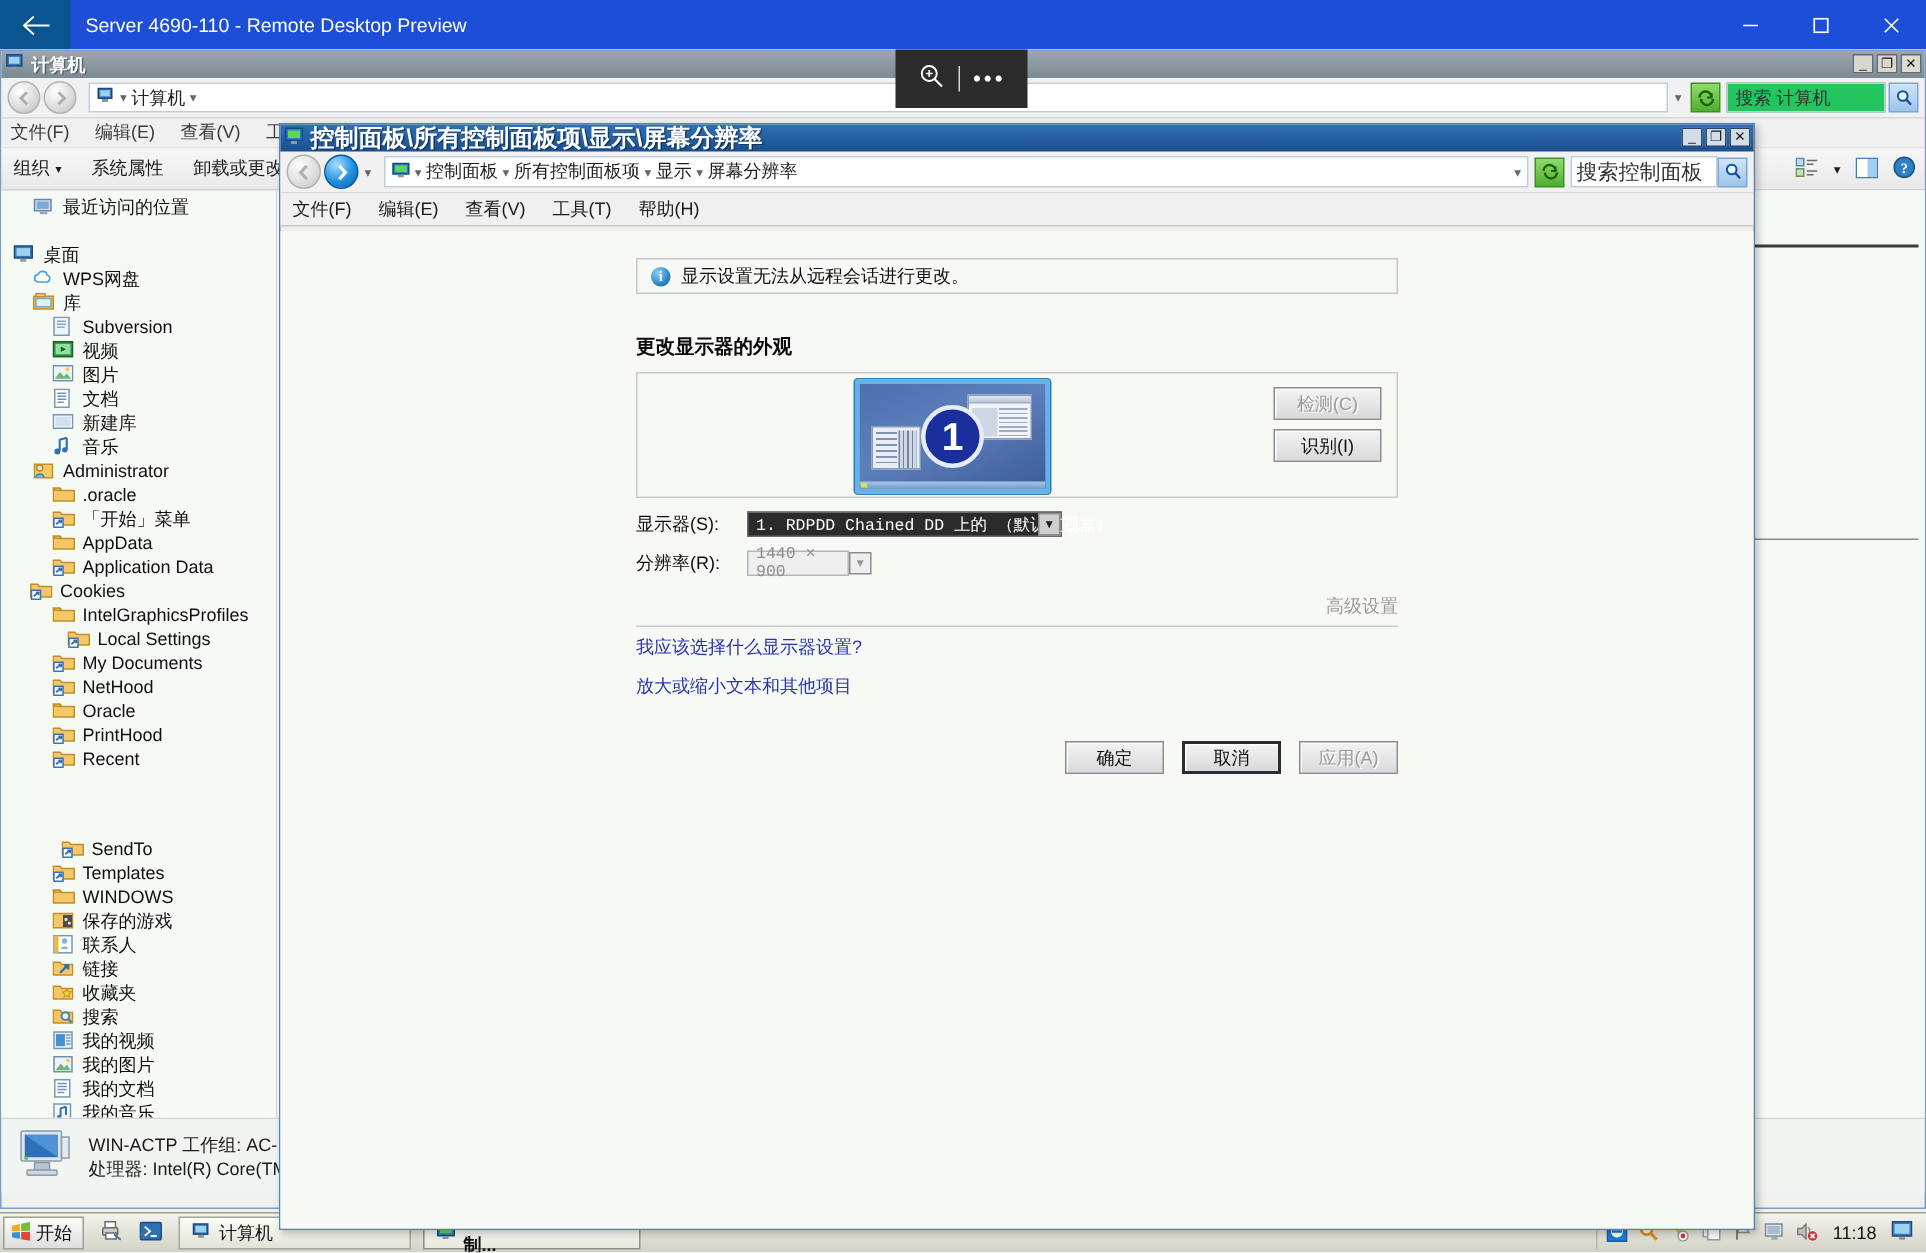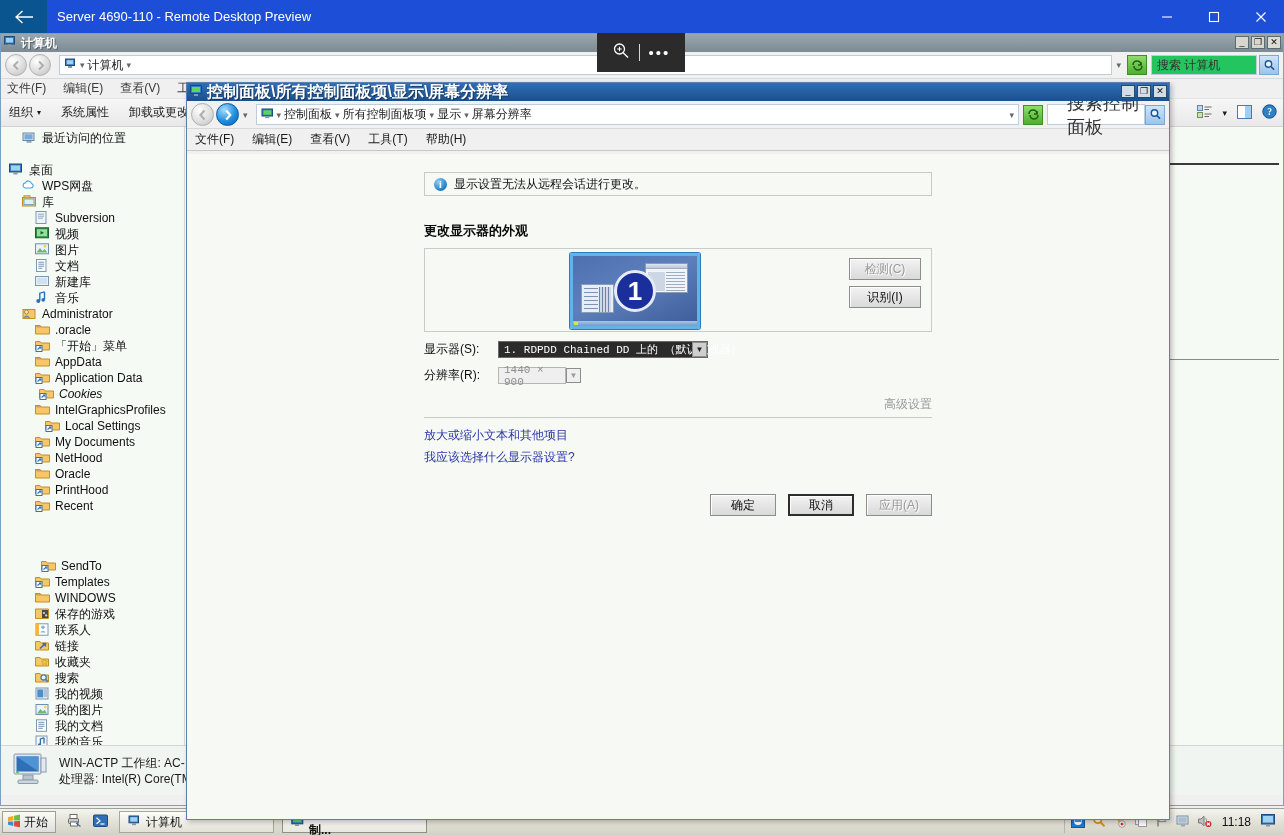--- a/index.html
+++ b/index.html
@@ -173,21 +173,21 @@
     border: 1px solid #0a5a9c; display: flex; align-items: center; justify-content: center;
     cursor: pointer;
   }
   .addr-cp {
     flex: 1; height: 21px; margin-left: 8px; margin-right: 4px; background: #fff;
     border: 1px solid #bfcddb; display: flex; align-items: center; padding: 0 4px;
     font-size: 12px; color: #1c1c1c; gap: 3px;
   }
   .search-cp {
     width: 98px; height: 21px; background: #fff; border: 1px solid #bfcddb;
-    display: flex; align-items: center; padding-left: 19px; font-size: 18px; color: #333;
+    display: flex; align-items: center; padding-left: 3px; font-size: 14px; color: #333;
   }
   .menubar-cp {
     height: 22px; background: #f0f0f0; display: flex; align-items: center;
     padding-left: 8px; gap: 18px; font-size: 12px; color: #1a1a1a;
     border-bottom: 1px solid #c8c8c8;
   }
   .menubar-cp span { cursor: pointer; }
 
   .cp-content {
     position: absolute; left: 0; right: 0; top: 71px; bottom: 0;
@@ -585,21 +585,21 @@
             </div>
             <div class="tree-row" style="padding-left: 34px;">
               <span class="ic"><svg width="15" height="13">
                   <path d="M0.5 2.5 H5 L6.2 4 H14.5 V11 H0.5 Z" fill="#f6c766" stroke="#c18f25"></path>
                   <rect x="1" y="6.5" width="6" height="6" fill="#ffffff" stroke="#3a72b8"></rect>
                   <path d="M2.5 10.5 L5.5 8" stroke="#2f6fb5" stroke-width="1.2"></path>
                   <path d="M4 8 H5.8 V9.8" stroke="#2f6fb5" stroke-width="1.2" fill="none"></path>
                 </svg></span>
               <span class="lbl">Application Data</span>
             </div>
-            <div class="tree-row" style="padding-left: 38px; font-style: italic;">
+            <div class="tree-row" style="padding-left: 19px;">
               <span class="ic"><svg width="15" height="13">
                   <path d="M0.5 2.5 H5 L6.2 4 H14.5 V11 H0.5 Z" fill="#f6c766" stroke="#c18f25"></path>
                   <rect x="1" y="6.5" width="6" height="6" fill="#ffffff" stroke="#3a72b8"></rect>
                   <path d="M2.5 10.5 L5.5 8" stroke="#2f6fb5" stroke-width="1.2"></path>
                   <path d="M4 8 H5.8 V9.8" stroke="#2f6fb5" stroke-width="1.2" fill="none"></path>
                 </svg></span>
               <span class="lbl">Cookies</span>
             </div>
             <div class="tree-row" style="padding-left: 34px;">
               <span class="ic"><svg width="15" height="12">
@@ -933,22 +933,22 @@
             <span>1440 × 900</span>
           </div>
           <div class="combo-arrow" style="margin-left:0; background:#efefef;">
             <span style="font-size:8px; color:#9a9a9a">▼</span>
           </div>
         </div>
 
         <div class="adv-link">高级设置</div>
         <div class="hr-line"></div>
 
+        <div class="blue-link second">我应该选择什么显示器设置?</div>
         <div class="blue-link">放大或缩小文本和其他项目</div>
-        <div class="blue-link second">我应该选择什么显示器设置?</div>
 
         <div class="btn-row">
           <div class="okbtn">确定</div>
           <div class="okbtn focus">取消</div>
           <div class="okbtn disabled">应用(A)</div>
         </div>
       </div>
     </div>
 
     <div class="taskbar">

